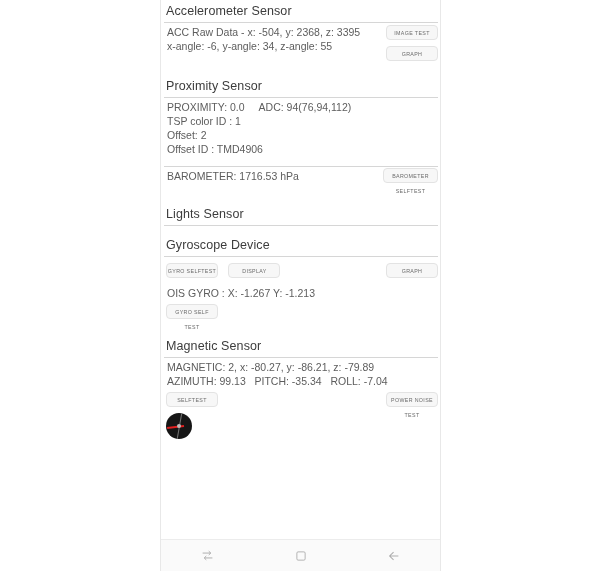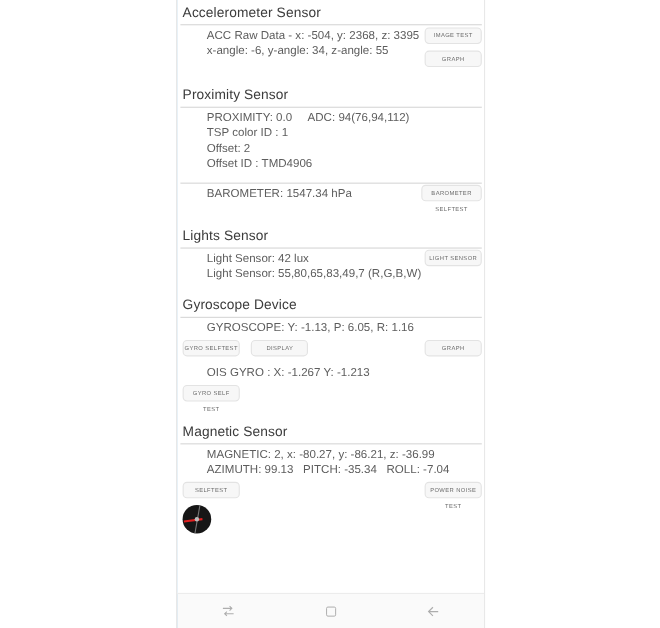--- a/index.html
+++ b/index.html
@@ -50,21 +50,20 @@
   .rows {
     position: relative;
     padding: 2px 0 2px 0;
   }
   .line {
     font-size: 10.5px;
     color: #5d5d5d;
     line-height: 14px;
     padding-left: 6px;
     white-space: pre;
-    margin-left: 21px;
   }
   .btn-row {
     position: relative;
     height: 19px;
     padding-left: 5px;
   }
   .btn {
     display: inline-block;
     background: #f7f7f7;
     border: 1px solid #e3e3e3;
@@ -190,45 +189,39 @@
         <div class="line">Offset: 2</div>
         <div class="line">Offset ID : TMD4906</div>
       </div>
     </div>
 
     <div class="sp8"></div>
 
     <div class="section">
       <div class="section-rule"></div>
       <div class="rows rowwrap">
-        <div class="line">BAROMETER: 1547.34 hPa</div>
+        <div class="line">BAROMETER: 1716.53 hPa</div>
         <div class="sp10"></div>
         <div class="btn btn-right w-baro" style="top:1px;">BAROMETER SELFTEST</div>
       </div>
     </div>
 
     <div class="sp8"></div>
 
     <div class="section">
       <div class="section-title">Lights Sensor</div>
       <div class="section-rule"></div>
-      <div class="rows rowwrap">
-        <div class="line">Light Sensor: 42 lux</div>
-        <div class="line">Light Sensor: 55,80,65,83,49,7 (R,G,B,W)</div>
-        <div class="btn btn-right w-light" style="top:1px;">LIGHT SENSOR</div>
-      </div>
     </div>
 
     <div class="sp8"></div>
 
     <div class="section">
       <div class="section-title">Gyroscope Device</div>
       <div class="section-rule"></div>
       <div class="rows">
-        <div class="line">GYROSCOPE: Y: -1.13, P: 6.05, R: 1.16</div>
         <div class="sp4"></div>
         <div class="btn-row">
           <div class="btn w-gyro1">GYRO SELFTEST</div>
           <div class="btn w-display">DISPLAY</div>
           <div class="btn btn-right w-graph">GRAPH</div>
         </div>
         <div class="sp4"></div>
         <div class="line">OIS GYRO : X: -1.267 Y: -1.213</div>
         <div class="sp4"></div>
         <div class="btn-row">
@@ -236,21 +229,21 @@
         </div>
       </div>
     </div>
 
     <div class="sp10"></div>
 
     <div class="section">
       <div class="section-title">Magnetic Sensor</div>
       <div class="section-rule"></div>
       <div class="rows">
-        <div class="line">MAGNETIC: 2, x: -80.27, y: -86.21, z: -36.99</div>
+        <div class="line">MAGNETIC: 2, x: -80.27, y: -86.21, z: -79.89</div>
         <div class="line">AZIMUTH: 99.13   PITCH: -35.34   ROLL: -7.04</div>
         <div class="sp4"></div>
         <div class="btn-row">
           <div class="btn w-self">SELFTEST</div>
           <div class="btn btn-right w-power">POWER NOISE TEST</div>
         </div>
         <div class="compass">
           <div class="dial"></div>
           <div class="needle"></div>
           <div class="hub"></div>

